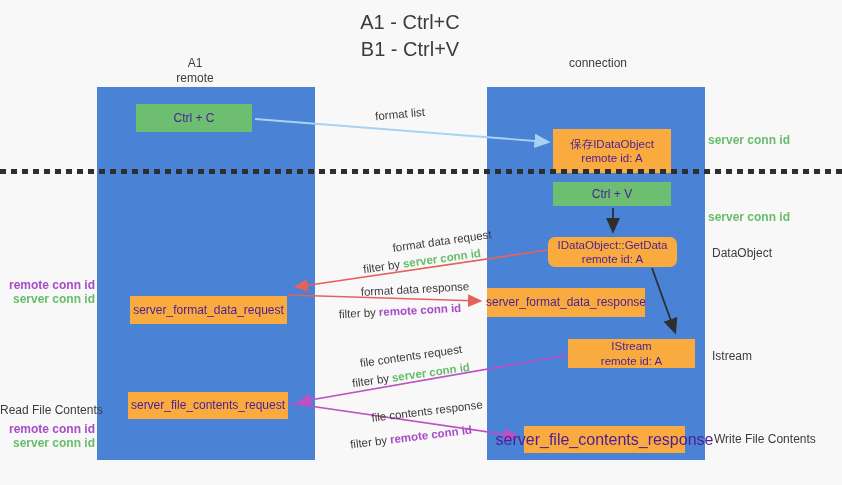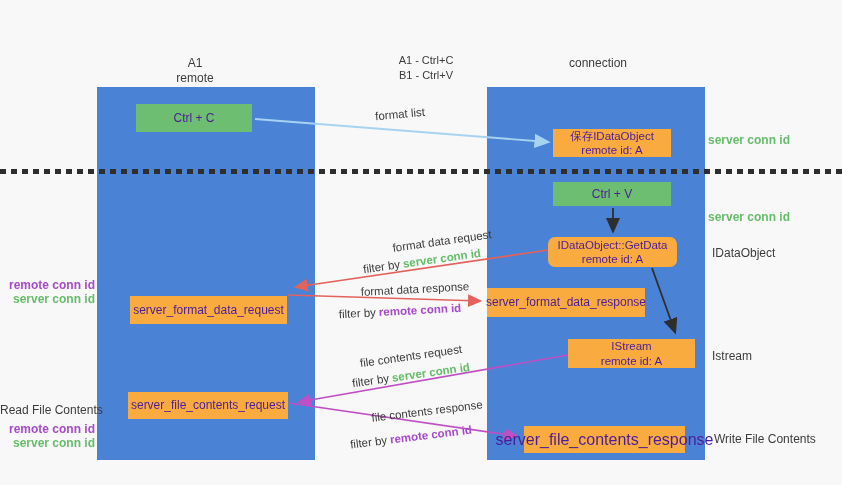--- a/index.html
+++ b/index.html
@@ -19,22 +19,22 @@
   html,body{width:842px;height:485px;}
   body{
     background:var(--background);
     font-family:"Liberation Sans", sans-serif;
     position:relative;
     overflow:hidden;
     color:var(--ink);
   }
   .canvas{position:absolute;inset:0;}
 
-  .title{position:absolute;top:9px;left:16px;width:820px;text-align:center;
-         font-size:11px;line-height:1.35;color:var(--ink);z-index:5;margin-top:44px;}
+  .title{position:absolute;top:9px;left:0;width:820px;text-align:center;
+         font-size:20px;line-height:1.35;color:var(--ink);z-index:5;}
 
   .col-header{position:absolute;text-align:center;font-size:12px;line-height:1.25;z-index:5;}
   .col-header.left{left:97px;width:196px;top:56px;}
   .col-header.right{left:487px;width:222px;top:56px;}
 
   .column{position:absolute;top:87px;height:373px;width:218px;background:var(--column-blue);z-index:1;}
   .column.left{left:97px;}
   .column.right{left:487px;}
 
   .dashline{position:absolute;left:0;top:169px;width:842px;height:5px;z-index:4;
@@ -110,21 +110,21 @@
     <line class="ln-black" x1="613" y1="208" x2="613" y2="231" marker-end="url(#m-black)"></line>
     <line class="ln-black" x1="652" y1="268" x2="675" y2="332" marker-end="url(#m-black)"></line>
     <line class="ln-mag" x1="568" y1="355" x2="299" y2="402" marker-end="url(#m-mag)"></line>
     <line class="ln-mag" x1="289" y1="403" x2="516" y2="436" marker-end="url(#m-mag)"></line>
   </svg>
 
   <div class="node green" style="left:136px;top:104px;width:116px;height:28px;">
     <div>Ctrl + C</div>
   </div>
 
-  <div class="node orange" style="left:553px;top:129px;width:118px;height:28px;">
+  <div class="node orange" style="left:553px;top:129px;width:118px;height:44px;">
     <div>保存IDataObject</div>
     <div>remote id: A</div>
   </div>
 
   <div class="node green" style="left:553px;top:182px;width:118px;height:24px;">
     <div>Ctrl + V</div>
   </div>
 
   <div class="node orange" style="left:548px;top:237px;width:129px;height:30px;border-radius:7px;">
     <div>IDataObject::GetData</div>
@@ -147,21 +147,21 @@
   <div class="node orange" style="left:128px;top:392px;width:160px;height:27px;font-size:12px;">
     <div>server_file_contents_request</div>
   </div>
 
   <div class="node orange" style="left:524px;top:426px;width:161px;height:27px;font-size:16px;">
     <div>server_file_contents_response</div>
   </div>
 
   <div class="side-label green-t" style="left:708px;top:133px;">server conn id</div>
   <div class="side-label green-t" style="left:708px;top:210px;">server conn id</div>
-  <div class="side-label" style="left:712px;top:246px;">IDataObject</div>
+  <div class="side-label" style="left:712px;top:246px;">DataObject</div>
   <div class="side-label" style="left:712px;top:349px;">Istream</div>
   <div class="side-label" style="left:714px;top:432px;">Write File Contents</div>
 
   <div class="left-stack" style="top:278px;">
     <div class="purple-t">remote conn id</div>
     <div class="green-t">server conn id</div>
   </div>
 
   <div class="left-stack" style="top:403px;">
     <div>Read File Contents</div>

